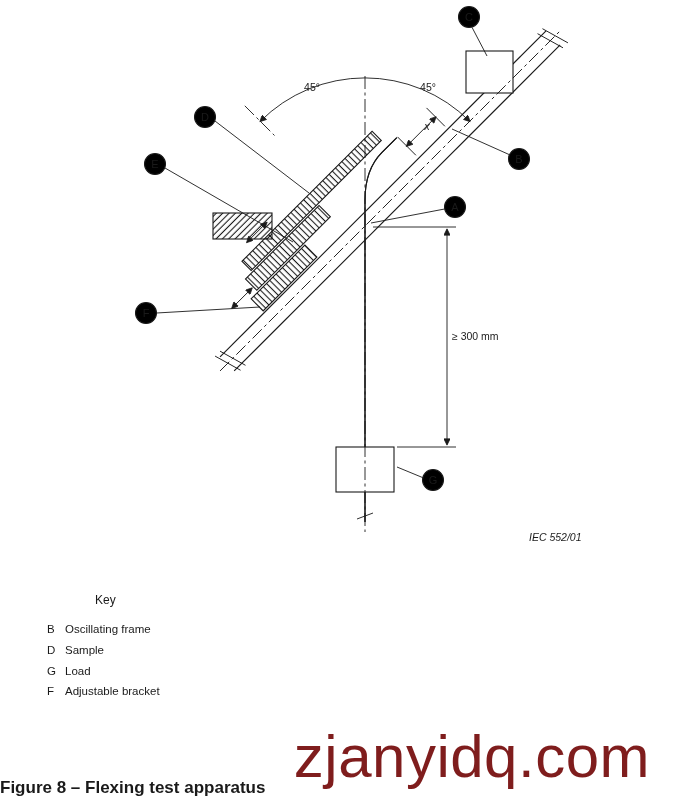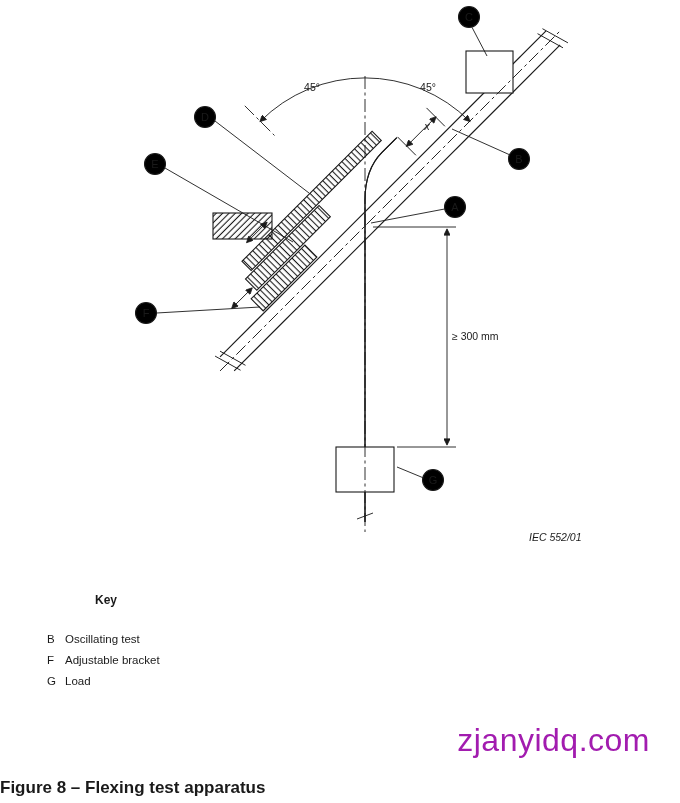--- a/index.html
+++ b/index.html
@@ -11,26 +11,26 @@
   svg line,svg path,svg rect,svg circle{stroke:#1a1a1a;stroke-width:1.1;}
   svg rect.white{fill:#ffffff;}
   svg .thin{stroke-width:0.9;}
   svg .cl{stroke-dasharray:13 3.5 3 3.5;stroke-width:0.9;fill:none;}
   svg .nofill{fill:none;}
   svg text{stroke:none;fill:#1a1a1a;font-family:"Liberation Sans",sans-serif;font-size:10.5px;}
   svg text.callout{font-size:11px;}
   svg text.iec{font-style:italic;font-size:10.5px;}
   svg text.xdim{font-style:italic;font-size:11px;}
   .key{position:absolute;top:593px;left:47px;}
-  .key-title{font-weight:bold;font-size:12px;margin-bottom:22px;padding-left:48px;}
+  .key-title{font-weight:normal;font-size:12px;margin-bottom:12px;padding-left:48px;}
   .key-row{font-size:11.5px;line-height:20.8px;}
   .key-letter{display:inline-block;width:18px;}
   .caption{position:absolute;top:778px;left:0;width:100%;text-align:left;
     font-weight:bold;font-size:17px;}
-  .watermark{position:absolute;top:722px;right:30px;font-size:32px;color:#a21caf;
+  .watermark{position:absolute;top:722px;right:30px;font-size:60px;color:#7f1d1d;
     letter-spacing:0.5px;z-index:5;}
 </style>
 </head>
 <body>
 
 <svg width="680" height="560" viewBox="0 0 680 560">
   <defs>
     <marker id="arr" viewBox="0 0 10 10" refX="9" refY="5" markerWidth="9" markerHeight="7" orient="auto-start-reverse">
       <path d="M0,0 L10,5 L0,10 z" stroke="none" fill="#1a1a1a"></path>
     </marker>
@@ -112,25 +112,28 @@
   <circle cx="146" cy="313" r="10.5" class="white"></circle>
   <text x="146" y="317" text-anchor="middle" class="callout">F</text>
 
   <circle cx="433" cy="480" r="10.5" class="white"></circle>
   <text x="433" y="484" text-anchor="middle" class="callout">G</text>
 </svg>
 
 <div class="key">
   <div class="key-title">Key</div>
   <div class="key-row">
-    <span class="key-letter">B</span><span>Oscillating test</span>
+    <span class="key-letter">B</span><span>Oscillating frame</span>
+  </div>
+  <div class="key-row">
+    <span class="key-letter">D</span><span>Sample</span>
+  </div>
+  <div class="key-row">
+    <span class="key-letter">G</span><span>Load</span>
   </div>
   <div class="key-row">
     <span class="key-letter">F</span><span>Adjustable bracket</span>
-  </div>
-  <div class="key-row">
-    <span class="key-letter">G</span><span>Load</span>
   </div>
 </div>
 
 <div class="caption">Figure 8 – Flexing test apparatus</div>
 
 <div class="watermark">zjanyidq.com</div>
 
 </body></html>

